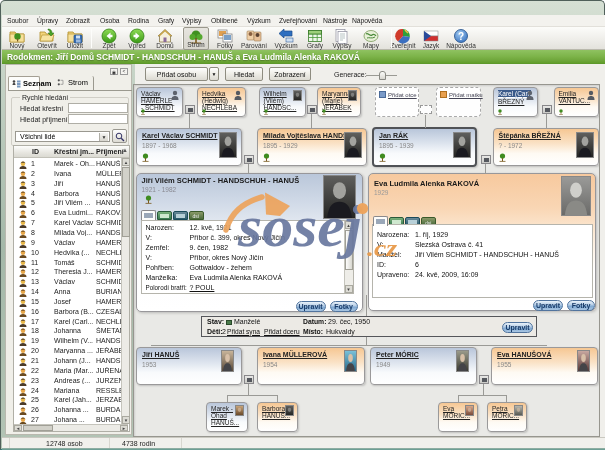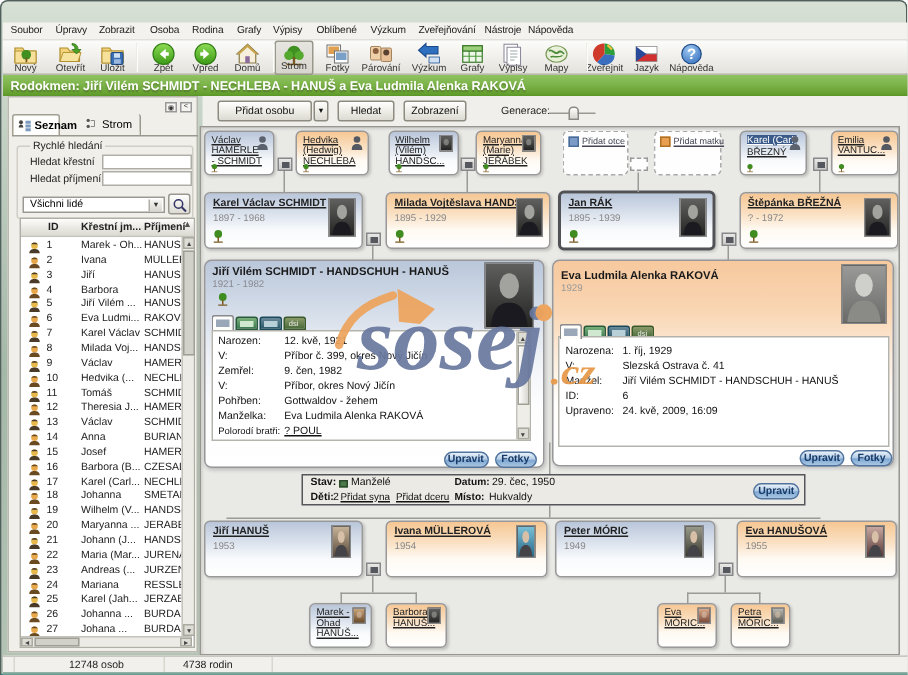--- a/index.html
+++ b/index.html
@@ -230,21 +230,21 @@
           </defs>
           <text x="8" y="11.5" font-size="10" font-weight="bold" fill="#fff" text-anchor="middle" font-family="Liberation Sans">?</text>
         </svg>
         <div class="lbl">Nápověda</div>
       </div>
       <div class="tsep" style="left:89px"></div>
       <div class="tsep" style="left:180px"></div>
       <div class="tsep" style="left:389px"></div>
     </div>
   <div id="greenbar">
-      <div>Rodokmen: Jiří Vilém SCHMIDT - NECHLEBA - HANUŠ a Eva Ludmila Alenka RAKOVÁ</div>
+      <div>Rodokmen: Jiří Domů SCHMIDT - HANDSCHUH - HANUŠ a Eva Ludmila Alenka RAKOVÁ</div>
     </div>
   <div id="leftpanel">
       <div class="ptab" style="left:2px;width:32px;background:#fdfdfb;z-index:2">
         <svg style="position:absolute;left:3px;top:3px" width="9" height="8" viewBox="0 0 9 8">
           <circle cx="2" cy="1.5" r="1.3" fill="#444"></circle>
           <path d="M0.5 5 C0.5 3.5 1.2 3 2 3 C2.8 3 3.5 3.5 3.5 5 Z" fill="#444"></path>
           <rect x="5" y="0.5" width="3.5" height="2" fill="#7a9ac0"></rect>
           <rect x="5" y="3" width="3.5" height="2" fill="#7a9ac0"></rect>
           <rect x="5" y="5.5" width="3.5" height="2" fill="#7a9ac0"></rect>
         </svg>

